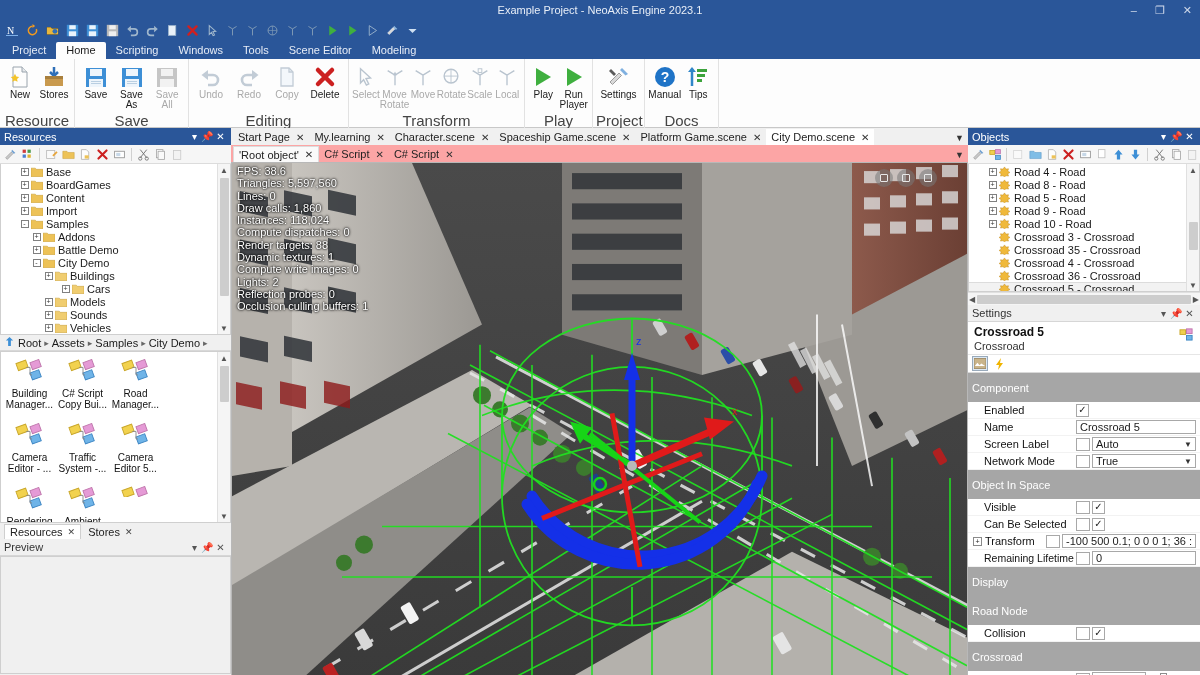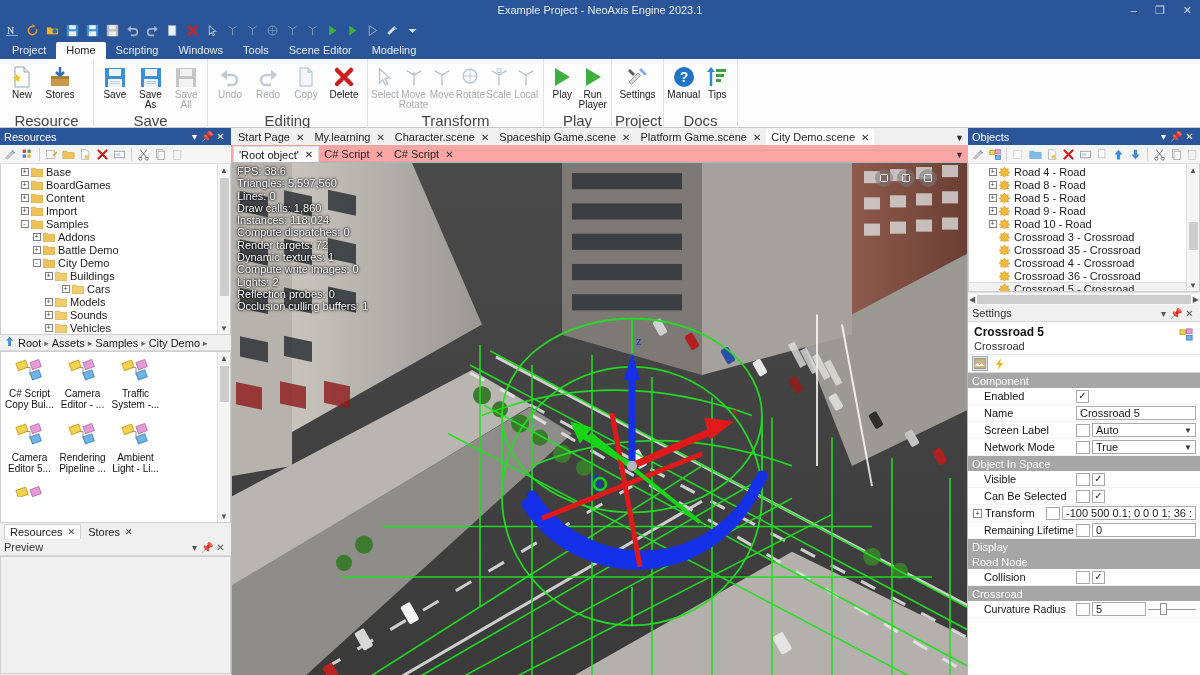--- a/index.html
+++ b/index.html
@@ -93,21 +93,21 @@
   .vpbtn{width:18px;height:18px;border-radius:50%;background:rgba(120,120,120,.55);display:flex;align-items:center;justify-content:center;}
   .vpbtn i{display:block;width:8px;height:8px;border:1.3px solid #e8e8e8;border-radius:1px;}
   
   .sethdr{background:#fff;padding:3px 6px 2px 6px;border-bottom:1px solid #e6e6e6;position:relative;}
   .sethdr .nm{font-size:12px;font-weight:bold;color:#111;}
   .sethdr .ty{font-size:11px;color:#333;margin-top:1px;}
   .settabs{height:18px;background:#fff;display:flex;align-items:center;padding-left:4px;gap:4px;border-bottom:1px solid #d9d9d9;}
   .settabs .st{width:16px;height:15px;display:flex;align-items:center;justify-content:center;}
   .settabs .st.on{border:1px solid #9ab; background:#dce9f5;}
   .proplist{flex:1;background:#fff;overflow:hidden;}
-  .grphdr{height:15px;background:#a6a6a6;color:#fff;font-size:11px;display:flex;align-items:center;padding-left:4px;}
+  .grphdr{height:29px;background:#a6a6a6;color:#fff;font-size:11px;display:flex;align-items:center;padding-left:4px;}
   .prow{height:17px;display:flex;align-items:center;border-bottom:1px solid #f2f2f2;}
   .prow .plbl{width:108px;padding-left:16px;font-size:11px;color:#111;display:flex;align-items:center;gap:3px;}
   .prow .plbl.ind{padding-left:5px;}
   .pexp{width:9px;height:9px;border:1px solid #8a8a8a;background:#fff;font-size:7px;line-height:7px;display:flex;align-items:center;justify-content:center;color:#222;}
   .pval{flex:1;display:flex;align-items:center;gap:2px;padding-right:4px;}
   .vbox{width:14px;height:13px;border:1px solid #a8a8a8;background:#fff;}
   .chk{width:13px;height:13px;border:1px solid #a8a8a8;background:#fff;display:flex;align-items:center;justify-content:center;font-size:10px;color:#222;line-height:10px;}
   .txtin{flex:1;height:14px;border:1px solid #a8a8a8;background:#fff;font-size:11px;padding:0 3px;display:flex;align-items:center;overflow:hidden;white-space:nowrap;}
   .ddl{flex:1;height:14px;border:1px solid #a8a8a8;background:#fff;font-size:11px;padding:0 3px;display:flex;align-items:center;justify-content:space-between;}
   .ddl .cv{font-size:8px;color:#333;}
@@ -255,21 +255,21 @@
   <div class="ribtab active">Home</div>
   <div class="ribtab">Scripting</div>
   <div class="ribtab">Windows</div>
   <div class="ribtab">Tools</div>
   <div class="ribtab">Scene Editor</div>
   <div class="ribtab">Modeling</div>
 </div>
 
 <div class="ribbon">
 
-  <div class="rgroup" style="width:94px">
+  <div class="rgroup" style="width:75px">
     <div class="rgrow">
       <div class="rbtn">
         <span class="ic">
           <svg width="24" height="24" viewBox="0 0 24 24">
               <path d="M5 2h9l5 5v15H5z" fill="#fdfdfd" stroke="#9aa4ad"></path>
               <path d="M14 2v5h5" fill="#e6e9ec" stroke="#9aa4ad"></path>
               <path d="M7 15l1.6 3.2L12 18.7l-2.5 2.4.6 3.4-3.1-1.6-3.1 1.6.6-3.4L2 18.7l3.4-.5z" fill="#f3c32a" transform="translate(1,-4) scale(0.85)"></path>
             </svg>
         </span>
         <span class="tx">New</span>
@@ -745,21 +745,43 @@
         <div class="agrid">
           <div class="acell">
             <span class="aic">
                 <svg width="30" height="28" viewBox="0 0 32 30">
                   <rect x="2" y="3" width="11" height="8" fill="#f2d24e" stroke="#c9a72c" transform="rotate(-20 7 7)"></rect>
                   <rect x="17" y="2" width="10" height="8" fill="#e59ad6" stroke="#c077ad" transform="rotate(-20 22 6)"></rect>
                   <rect x="17" y="13" width="10" height="8" fill="#6fb4e8" stroke="#3f87c4" transform="rotate(-20 22 17)"></rect>
                   <path d="M12 9h4M16 9v8M16 17h2" stroke="#8a8a8a" fill="none"></path>
                 </svg>
               </span>
+            <span class="atx">Building Manager...</span>
+          </div>
+          <div class="acell">
+            <span class="aic">
+                <svg width="30" height="28" viewBox="0 0 32 30">
+                  <rect x="2" y="3" width="11" height="8" fill="#f2d24e" stroke="#c9a72c" transform="rotate(-20 7 7)"></rect>
+                  <rect x="17" y="2" width="10" height="8" fill="#e59ad6" stroke="#c077ad" transform="rotate(-20 22 6)"></rect>
+                  <rect x="17" y="13" width="10" height="8" fill="#6fb4e8" stroke="#3f87c4" transform="rotate(-20 22 17)"></rect>
+                  <path d="M12 9h4M16 9v8M16 17h2" stroke="#8a8a8a" fill="none"></path>
+                </svg>
+              </span>
             <span class="atx">C# Script Copy Bui...</span>
+          </div>
+          <div class="acell">
+            <span class="aic">
+                <svg width="30" height="28" viewBox="0 0 32 30">
+                  <rect x="2" y="3" width="11" height="8" fill="#f2d24e" stroke="#c9a72c" transform="rotate(-20 7 7)"></rect>
+                  <rect x="17" y="2" width="10" height="8" fill="#e59ad6" stroke="#c077ad" transform="rotate(-20 22 6)"></rect>
+                  <rect x="17" y="13" width="10" height="8" fill="#6fb4e8" stroke="#3f87c4" transform="rotate(-20 22 17)"></rect>
+                  <path d="M12 9h4M16 9v8M16 17h2" stroke="#8a8a8a" fill="none"></path>
+                </svg>
+              </span>
+            <span class="atx">Road Manager...</span>
           </div>
           <div class="acell">
             <span class="aic">
                 <svg width="30" height="28" viewBox="0 0 32 30">
                   <rect x="2" y="3" width="11" height="8" fill="#f2d24e" stroke="#c9a72c" transform="rotate(-20 7 7)"></rect>
                   <rect x="17" y="2" width="10" height="8" fill="#e59ad6" stroke="#c077ad" transform="rotate(-20 22 6)"></rect>
                   <rect x="17" y="13" width="10" height="8" fill="#6fb4e8" stroke="#3f87c4" transform="rotate(-20 22 17)"></rect>
                   <path d="M12 9h4M16 9v8M16 17h2" stroke="#8a8a8a" fill="none"></path>
                 </svg>
               </span>
@@ -1065,21 +1087,21 @@
         </g>
       </svg>
 
       <div class="stats">
         <div>FPS: 38.6</div>
         <div>Triangles: 5,597,560</div>
         <div>Lines: 0</div>
         <div>Draw calls: 1,860</div>
         <div>Instances: 118,024</div>
         <div>Compute dispatches: 0</div>
-        <div>Render targets: 72</div>
+        <div>Render targets: 88</div>
         <div>Dynamic textures: 1</div>
         <div>Compute write images: 0</div>
         <div>Lights: 2</div>
         <div>Reflection probes: 0</div>
         <div>Occlusion culling buffers: 1</div>
       </div>
 
       <div class="vpbtns">
         <span class="vpbtn">
             <i></i>

